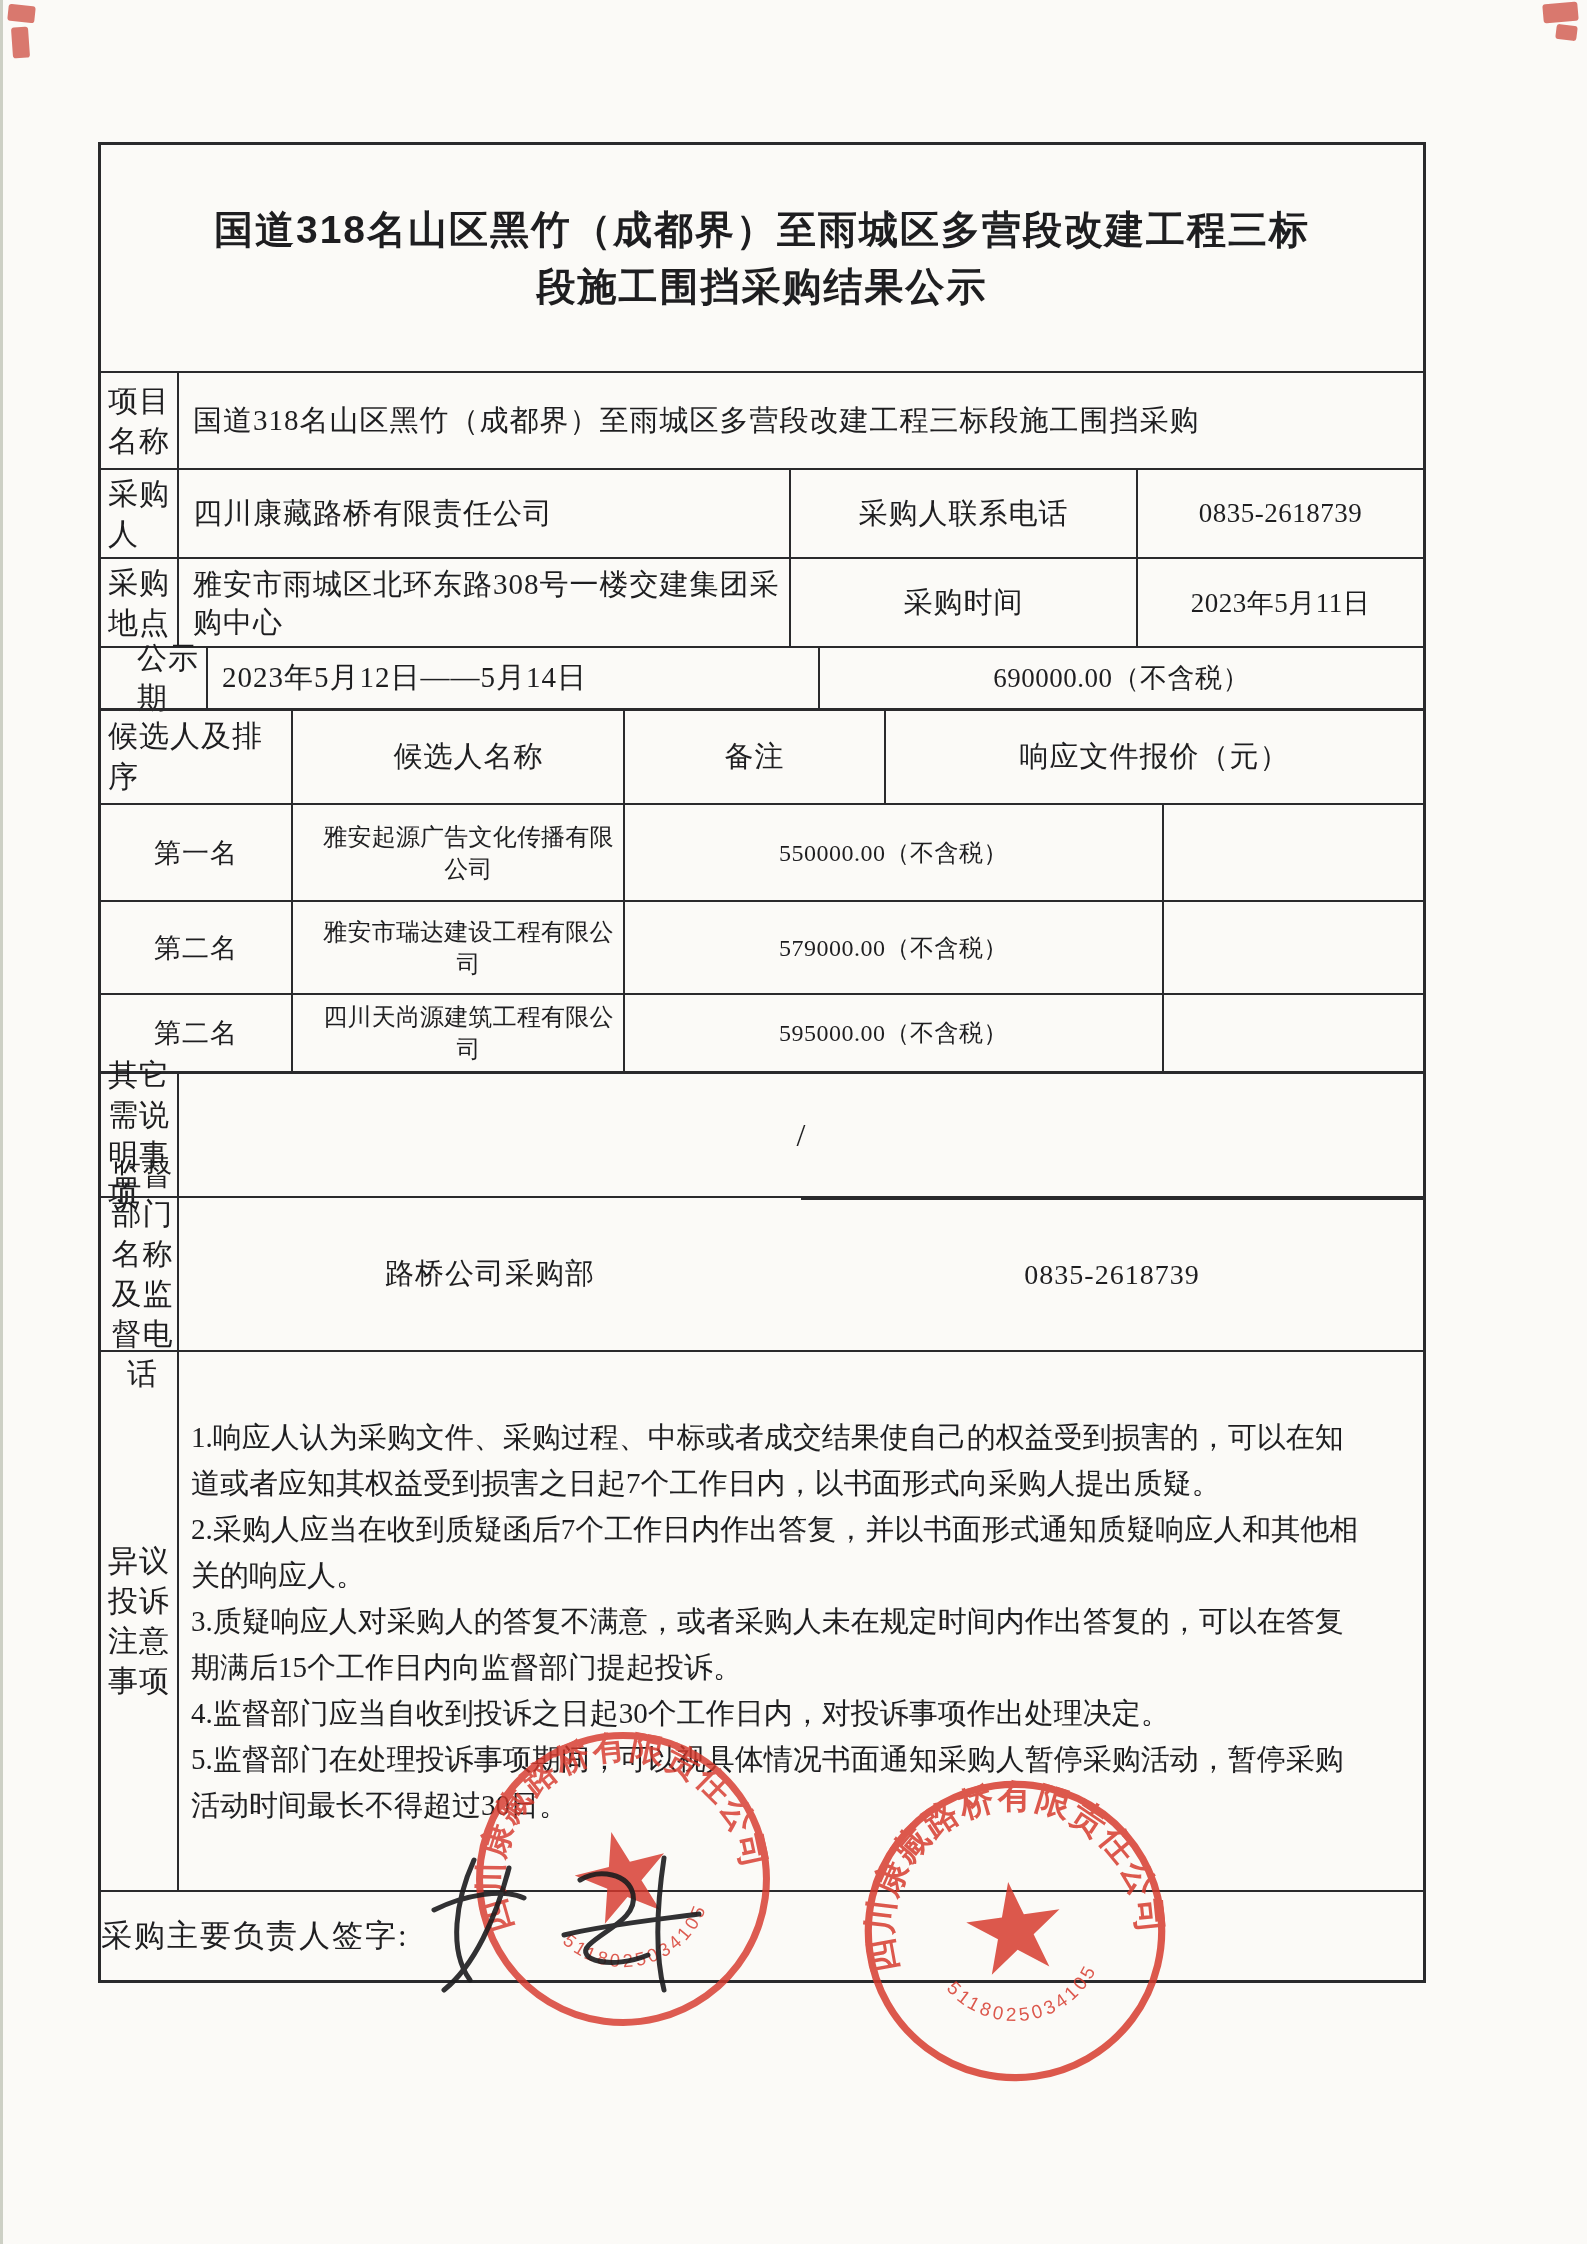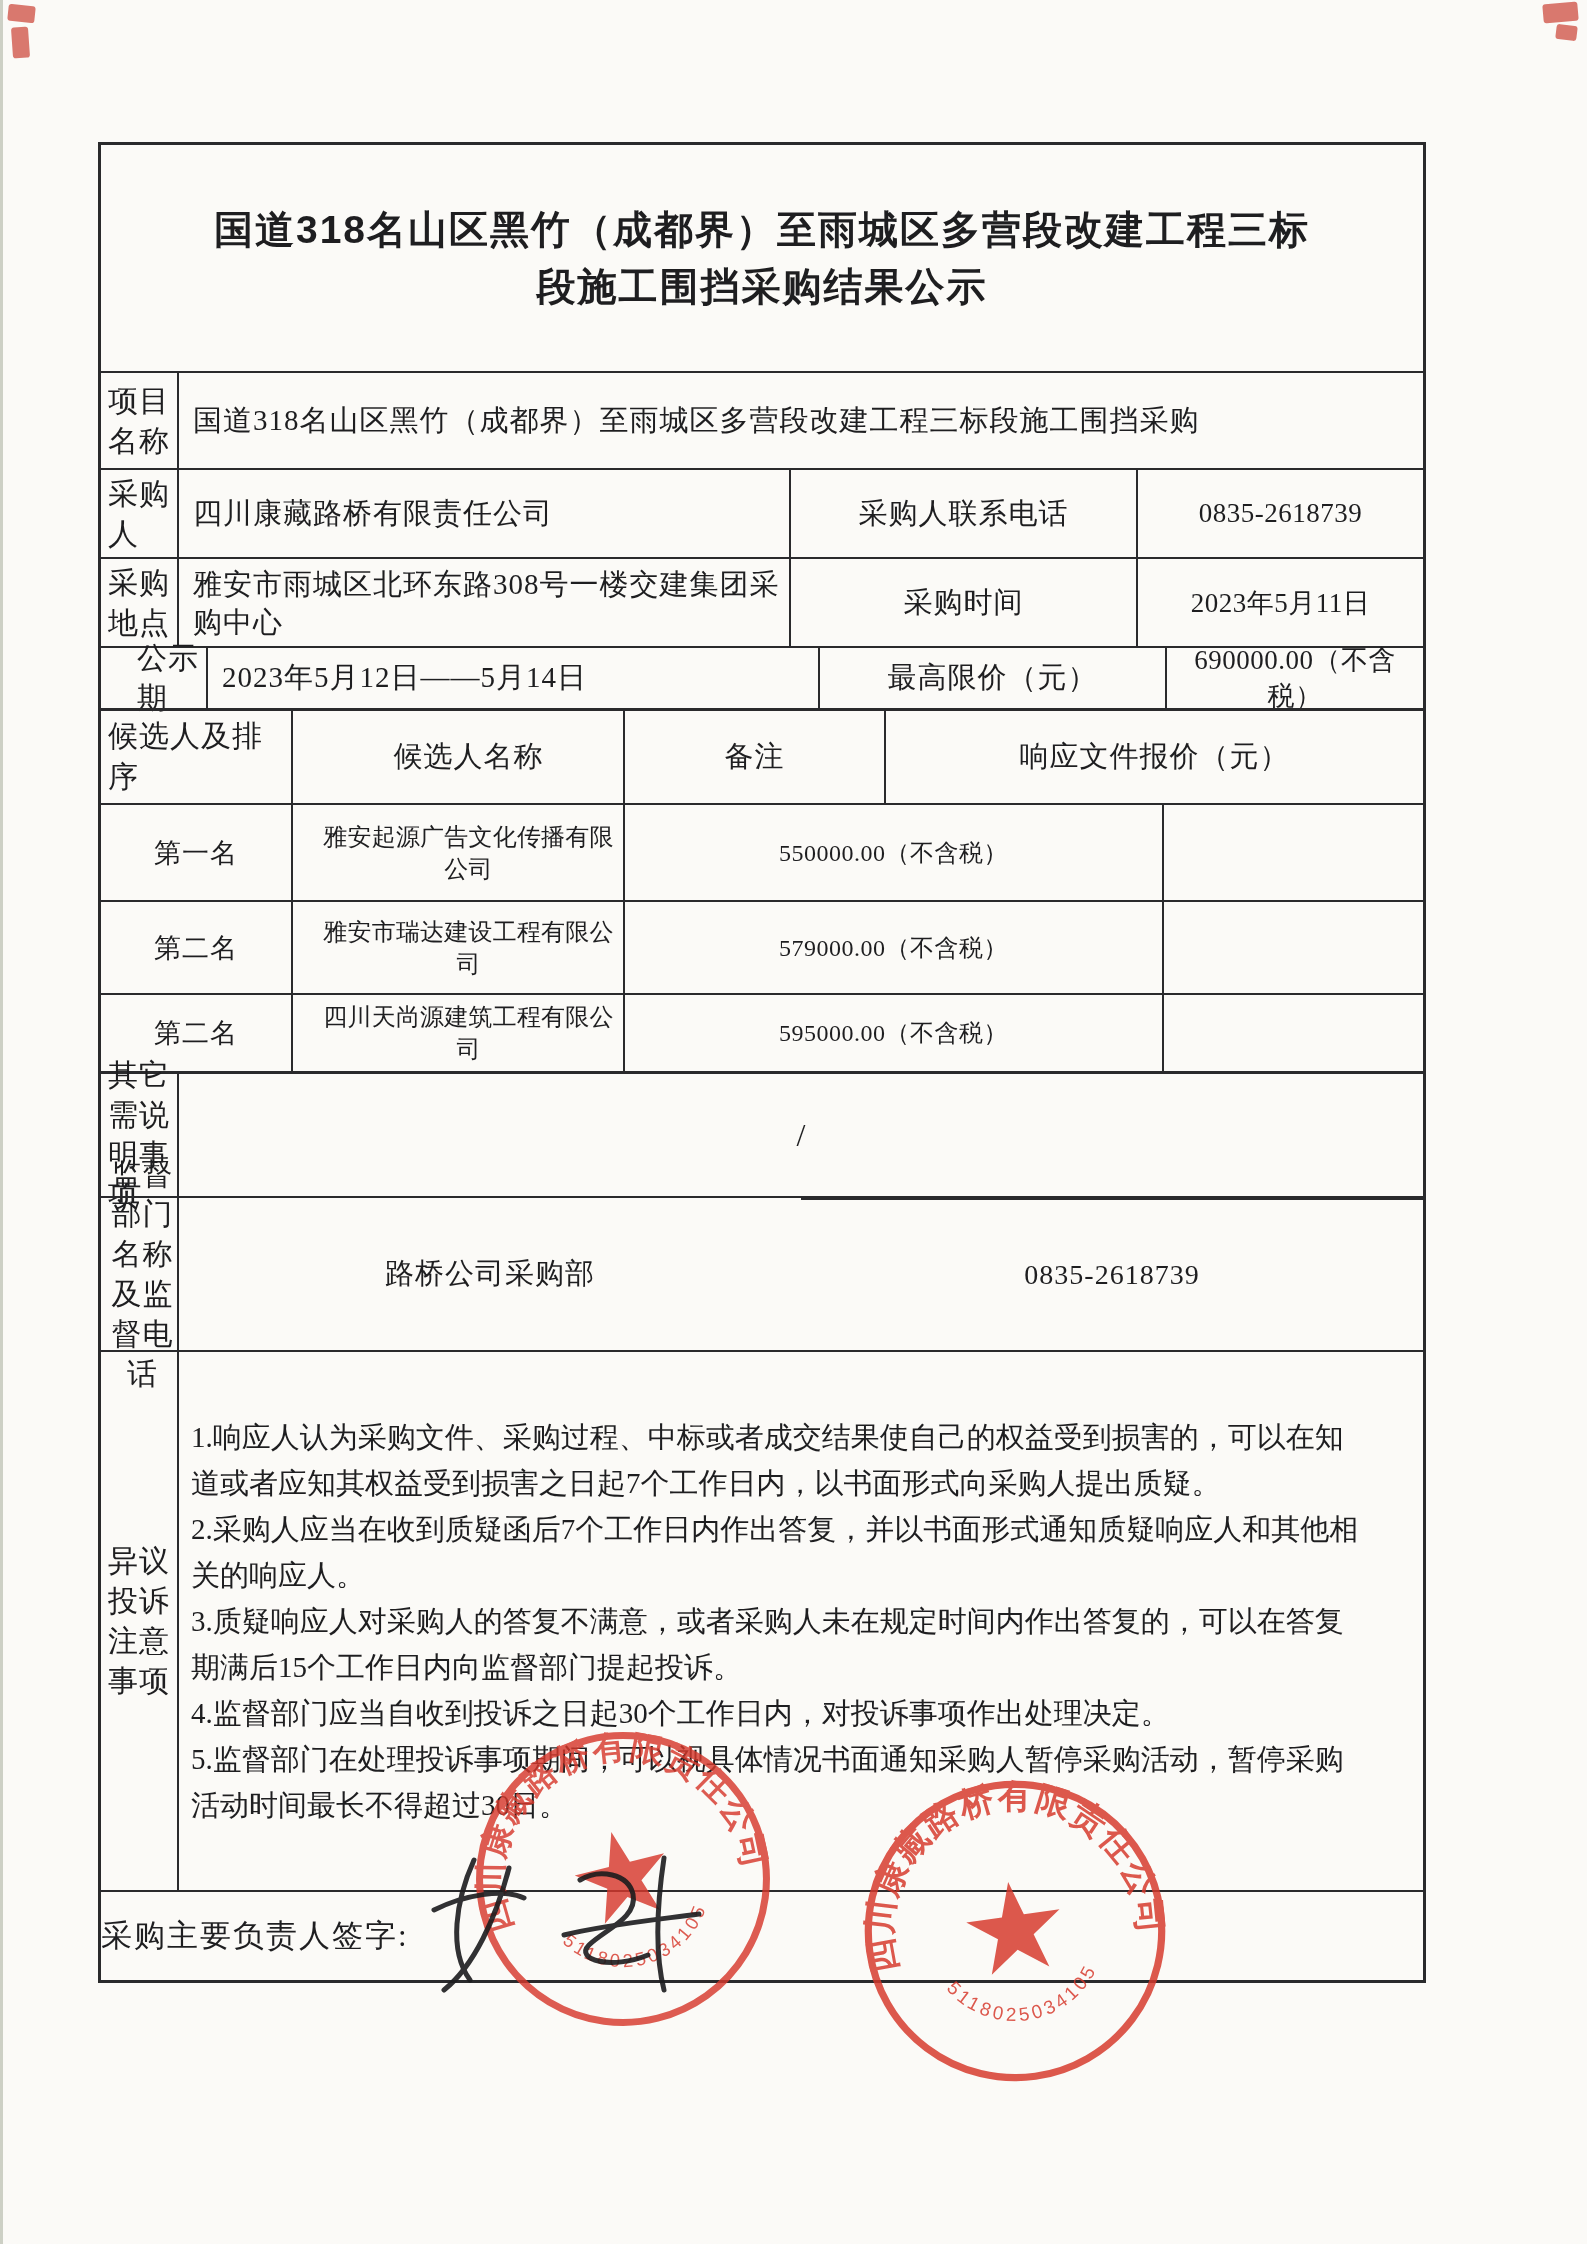--- a/index.html
+++ b/index.html
@@ -115,21 +115,20 @@
         <span class="wrap3">采购地点</span>
       </div>
     <div class="c val w-val" style="line-height:38px;">雅安市雨城区北环东路308号一楼交建集团采购中心</div>
     <div class="c ctrcell rlab w-rlab">采购时间</div>
     <div class="c ctrcell rval w-rval">2023年5月11日</div>
   </div>
 
   <div class="row r-info4">
     <div class="c lab">公示期</div>
     <div class="c val w-val">2023年5月12日——5月14日</div>
-    <div class="c ctrcell rlab w-rlab">最高限价（元）</div>
     <div class="c ctrcell rval w-rval">690000.00（不含税）</div>
   </div>
 
   <div class="row r-candh bt3">
     <div class="c rank" style="padding-left:7px;font-size:30px;">
         <span class="wrap3">候选人及排序</span>
       </div>
     <div class="c ctrcell candh comp">候选人名称</div>
     <div class="c ctrcell candh remark">备注</div>
     <div class="c ctrcell candh price">响应文件报价（元）</div>

